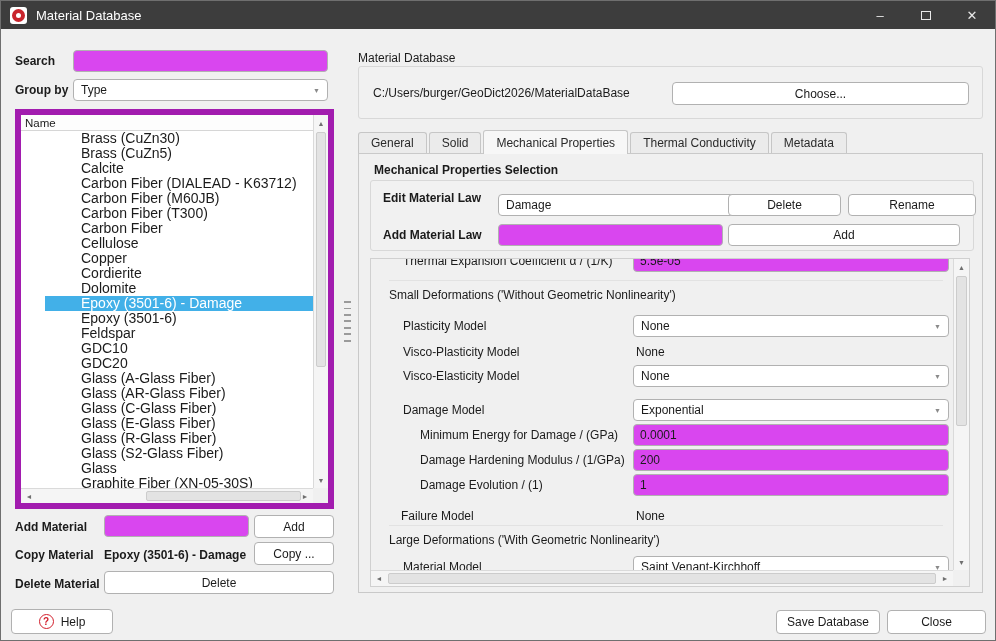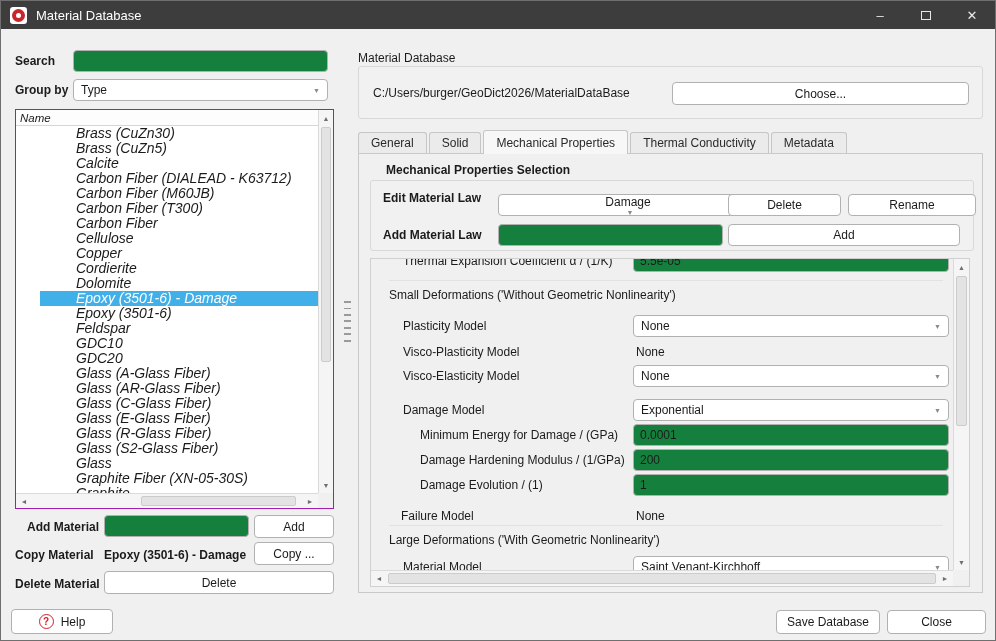--- a/index.html
+++ b/index.html
@@ -18,40 +18,40 @@
   .app-icon::after { content:""; position:absolute; inset:2px; border-radius:50%;
                      border:4px solid #c9252d; }
   .title-text { color:#ffffff; font-size:13px; margin-left:9px; flex:1; }
   .winbtn { width:46px; height:28px; display:flex; align-items:center; justify-content:center;
             color:#e8e8e8; font-size:13px; }
   .max-box { width:10px; height:9px; border:1px solid #e8e8e8; display:inline-block; }
 
   
   .btn { background:#ffffff; border:1px solid #b1b1b1; border-radius:4px; height:23px;
          display:flex; align-items:center; justify-content:center; font-size:12px; color:#1b1b1b; }
-  .tinput { background:#15803d; border:1px solid #b1b1b1; border-radius:4px; height:22px;
+  .tinput { background:#d946ef; border:1px solid #b1b1b1; border-radius:4px; height:22px;
             font-family:"Liberation Sans", sans-serif; font-size:12px; color:#1b1b1b;
             padding:0 6px; width:100%; }
   .combo { background:#ffffff; border:1px solid #b1b1b1; border-radius:4px; height:22px;
            display:flex; align-items:center; padding:0 7px; position:relative; }
   .combo-text { flex:1; font-size:12px; }
   .combo-arrow { font-size:7px; color:#8a8a8a; margin-left:4px; }
   .gbox { border:1px solid #d8d8d8; border-radius:3px; background:#f1f1f1; position:absolute; }
   .lbl { position:absolute; font-size:12px; color:#1b1b1b; line-height:16px;font-weight:bold; }
 
   
   .sb-arrow { color:#6f6f6f; font-size:7px; display:flex; align-items:center; justify-content:center; }
   .vscroll { position:absolute; background:#f5f5f5; border-left:1px solid #dadada; }
   .hscroll { position:absolute; background:#f5f5f5; border-top:1px solid #dadada; }
   .sb-thumb { position:absolute; background:#e3e3e3; border:1px solid #cccccc; border-radius:2px; }
 
   
   .sidebar { position:absolute; left:14px; top:44px; width:319px; height:553px; }
   .listbox { position:absolute; left:0; top:64px; width:319px; height:400px; background:#ffffff;
-             border:1px solid #a21caf; overflow:hidden;font-style:italic; }
+             border:6px solid #a21caf; overflow:hidden; }
   .list-header { position:absolute; left:0; top:0; right:15px; height:16px;
                  border-bottom:1px solid #d6d6d6; padding-left:4px; line-height:16px;
                  font-size:11.5px; background:#fdfdfd; }
   .list-items { position:absolute; left:0; top:16px; right:15px; bottom:15px; overflow:hidden; }
   .list-item { height:15px; line-height:15px; padding-left:36px; font-size:14px;
                white-space:nowrap;margin-left:24px; }
   .list-item.selected { background:#42b0e8; color:#ffffff; }
   .lv { right:0; top:0; bottom:15px; width:15px; }
   .lh { left:0; right:15px; bottom:0; height:15px; }
   .corner { position:absolute; right:0; bottom:0; width:15px; height:15px; background:#f0f0f0; }
@@ -64,25 +64,25 @@
 
   .tabs { position:absolute; left:357px; top:128px; height:24px; display:flex;
           align-items:flex-end; gap:2px; z-index:2; }
   .tab { background:#ebebeb; border:1px solid #c6c6c6; border-bottom:none;
          border-radius:3px 3px 0 0; height:21px; line-height:20px; padding:0 12px;
          font-size:12px; color:#2a2a2a; }
   .tab.active { background:#f7f7f7; height:24px; line-height:24px; margin-bottom:-1px; }
 
   .tabpanel { position:absolute; left:357px; top:152px; width:625px; height:440px;
               border:1px solid #c9c9c9; background:#f0f0f0; }
-  .sel-title { position:absolute; left:27px; top:8px;text-align:right; }
+  .sel-title { position:absolute; left:15px; top:8px;text-align:right; }
   .lawbox { left:11px; top:26px; width:604px; height:71px; background:#f1f1f1; }
   .law-lbl1 { left:12px; top:9px; }
   .law-lbl2 { left:12px; top:46px; }
-  .law-combo { position:absolute; left:127px; top:13px; width:260px;flex-direction:column; }
+  .law-combo { position:absolute; left:127px; top:13px; width:260px; }
   .law-del { position:absolute; left:357px; top:13px; width:113px; height:22px; }
   .law-ren { position:absolute; left:477px; top:13px; width:128px; height:22px; }
   .law-input { position:absolute; left:127px; top:43px; width:225px; }
   .law-add { position:absolute; left:357px; top:43px; width:232px; height:22px; }
 
   
   .scrollarea { position:absolute; left:11px; top:104px; width:600px; height:329px;
                 border:1px solid #d0d0d0; background:#f0f0f0; }
   .scontent { position:absolute; left:0; top:0; right:16px; bottom:16px; overflow:hidden; }
   .prow { position:absolute; left:0; right:6px; height:22px; }
@@ -172,21 +172,21 @@
         <div class="sb-arrow" style="position:absolute;bottom:0;left:0;right:0;height:16px;">▼</div>
       </div>
       <div class="hscroll lh">
         <div class="sb-arrow" style="position:absolute;left:0;top:0;bottom:0;width:16px;">◄</div>
         <div class="sb-thumb" style="top:2px;bottom:2px;left:125px;width:155px;"></div>
         <div class="sb-arrow" style="position:absolute;right:0;top:0;bottom:0;width:16px;">►</div>
       </div>
       <div class="corner"></div>
     </div>
 
-    <span class="lbl" style="left:0;top:474px;margin-left:12px;">Add Material</span>
+    <span class="lbl" style="left:0;top:474px;">Add Material</span>
     <input class="tinput" style="position: absolute; left: 89px; top: 470px; width: 145px;" value="">
     <div class="btn" style="position:absolute;left:239px;top:470px;width:80px;">
         <span>Add</span>
       </div>
 
     <span class="lbl" style="left:0;top:502px;">Copy Material</span>
     <span class="lbl" style="left:89px;top:502px;">Epoxy (3501-6) - Damage</span>
     <div class="btn" style="position:absolute;left:239px;top:497px;width:80px;">
         <span>Copy ...</span>
       </div>

